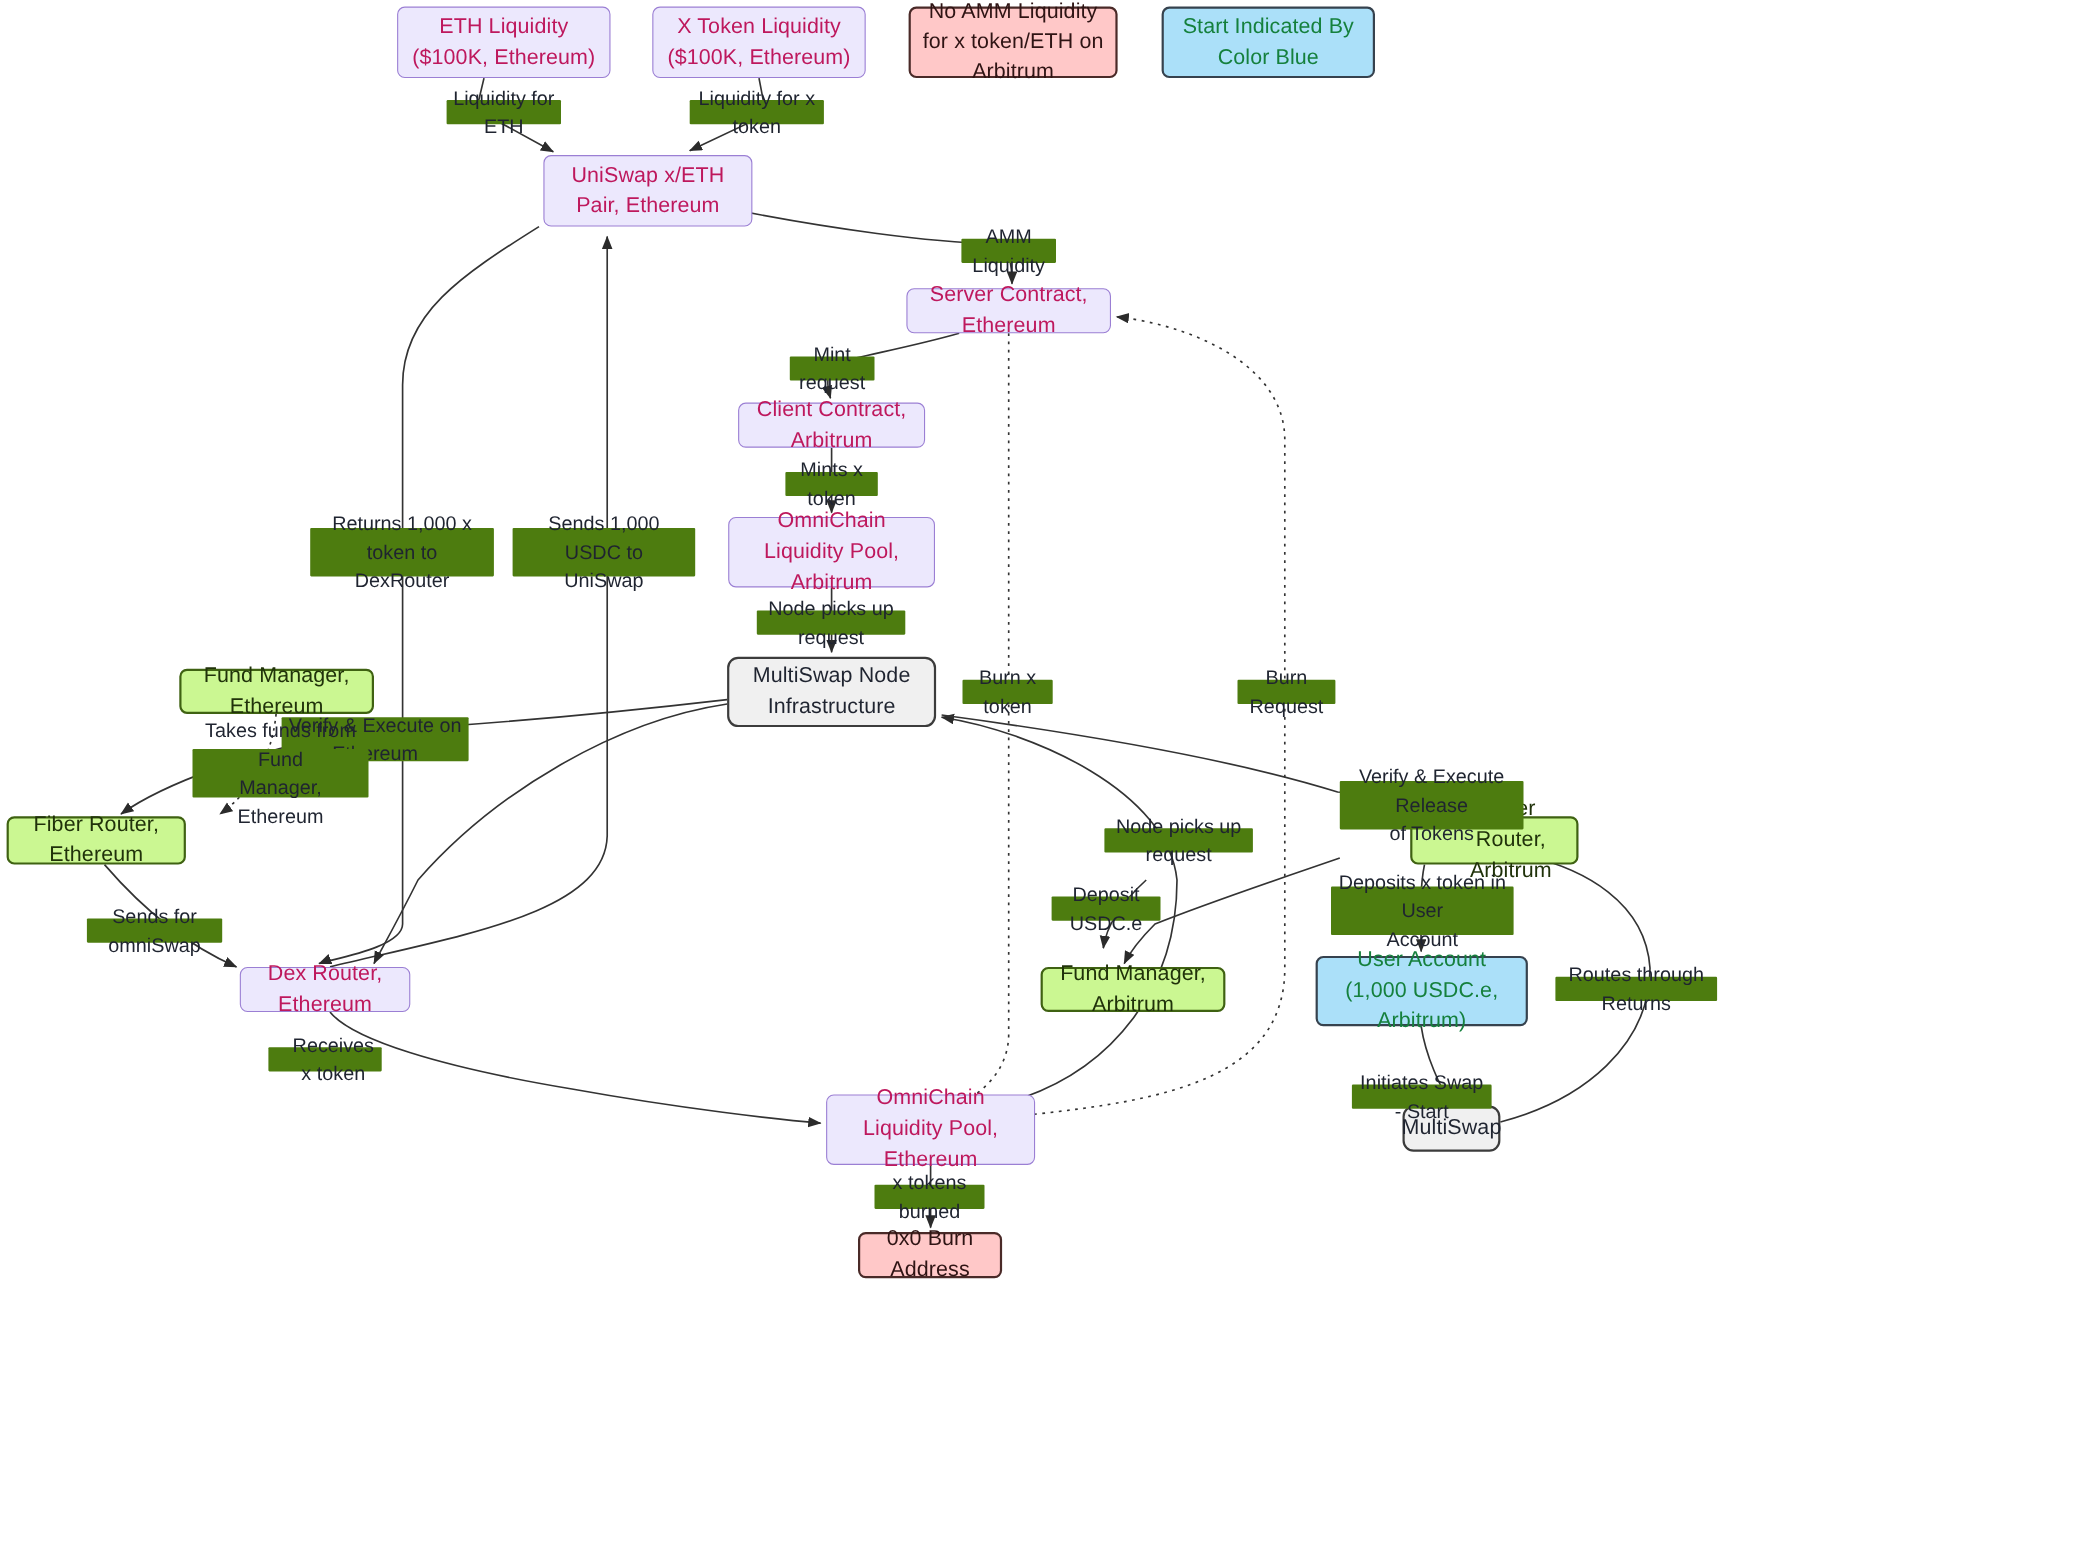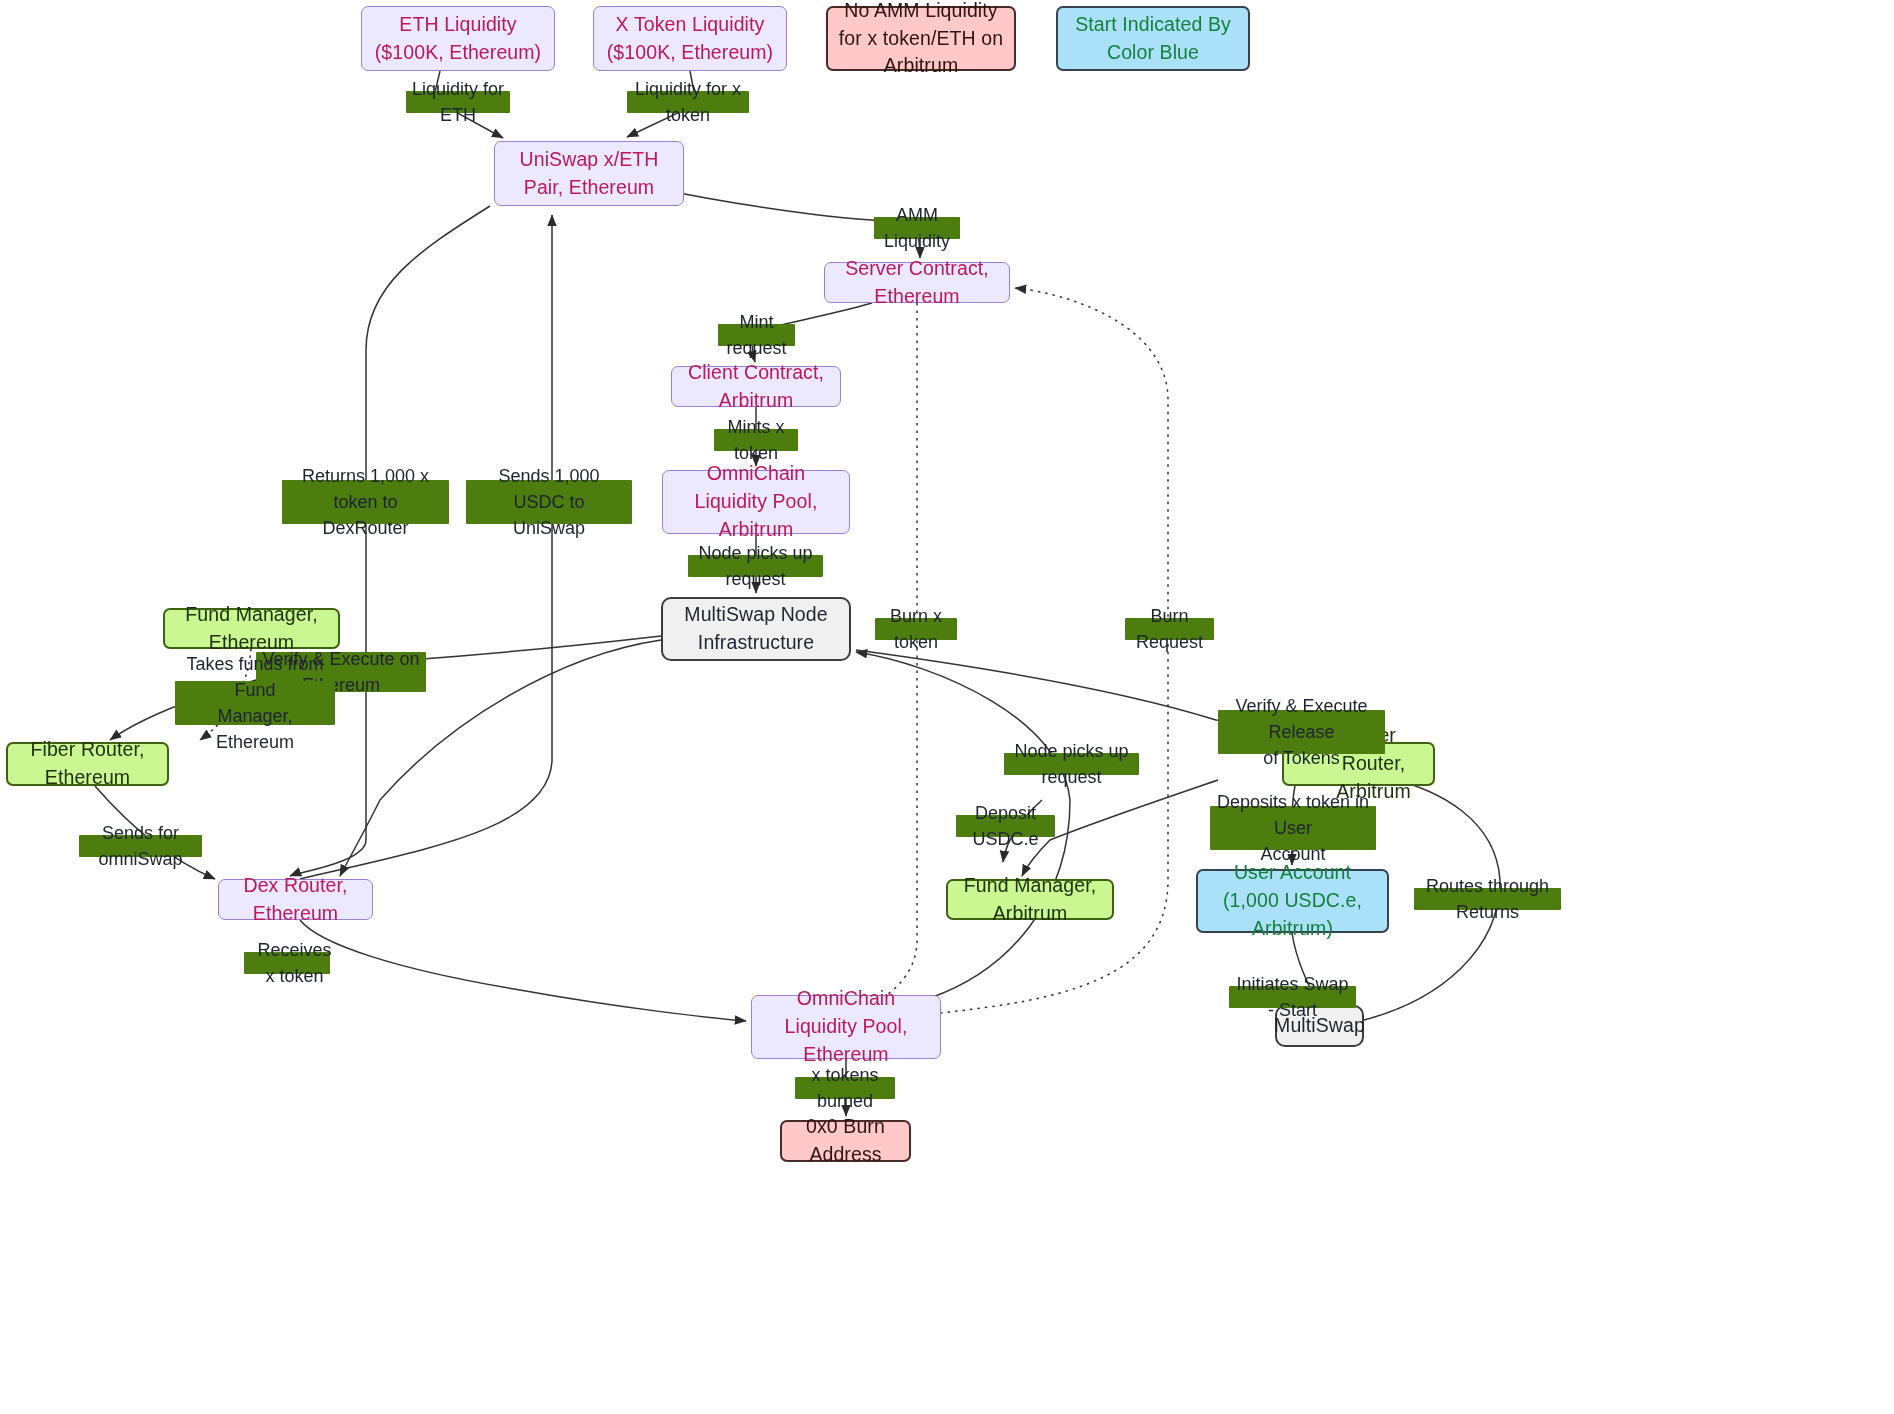--- a/index.html
+++ b/index.html
@@ -200,17 +200,17 @@
   <div class="edge-label" style="left:175px;top:681px;width:160px;height:44px;">Takes funds from Fund
 Manager, Ethereum</div>
   <div class="edge-label" style="left:1218px;top:680px;width:167px;height:44px;margin-top:30px;">Verify &amp; Execute Release
 of Tokens</div>
   <div class="edge-label" style="left:1004px;top:753px;width:135px;height:22px;">Node picks up request</div>
   <div class="edge-label" style="left:1210px;top:806px;width:166px;height:44px;">Deposits x token in User
 Account</div>
   <div class="edge-label" style="left:956px;top:815px;width:99px;height:22px;">Deposit USDC.e</div>
   <div class="edge-label" style="left:79px;top:835px;width:123px;height:22px;">Sends for omniSwap</div>
   <div class="edge-label" style="left:1414px;top:888px;width:147px;height:22px;">Routes through Returns</div>
-  <div class="edge-label" style="left:244px;top:952px;width:86px;height:22px;padding-left:20px;">Receives x token</div>
+  <div class="edge-label" style="left:244px;top:952px;width:103px;height:22px;padding-left:20px;">Receives x token</div>
   <div class="edge-label" style="left:1229px;top:952px;width:127px;height:22px;margin-top:34px;">Initiates Swap - Start</div>
   <div class="edge-label" style="left:795px;top:1077px;width:100px;height:22px;">x tokens burned</div>
 
 </div>
 
 </body></html>

